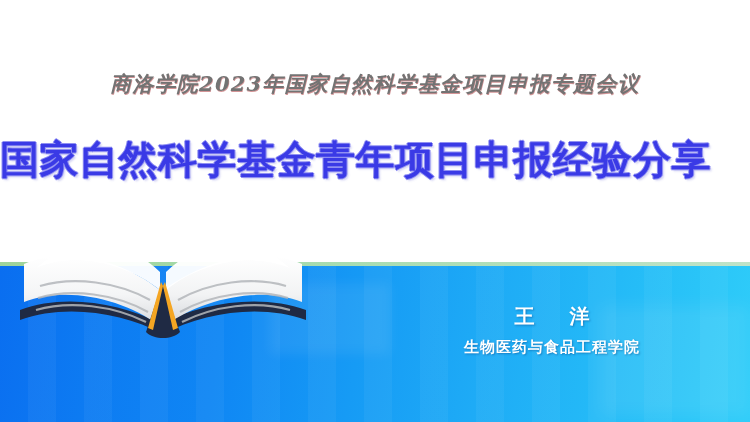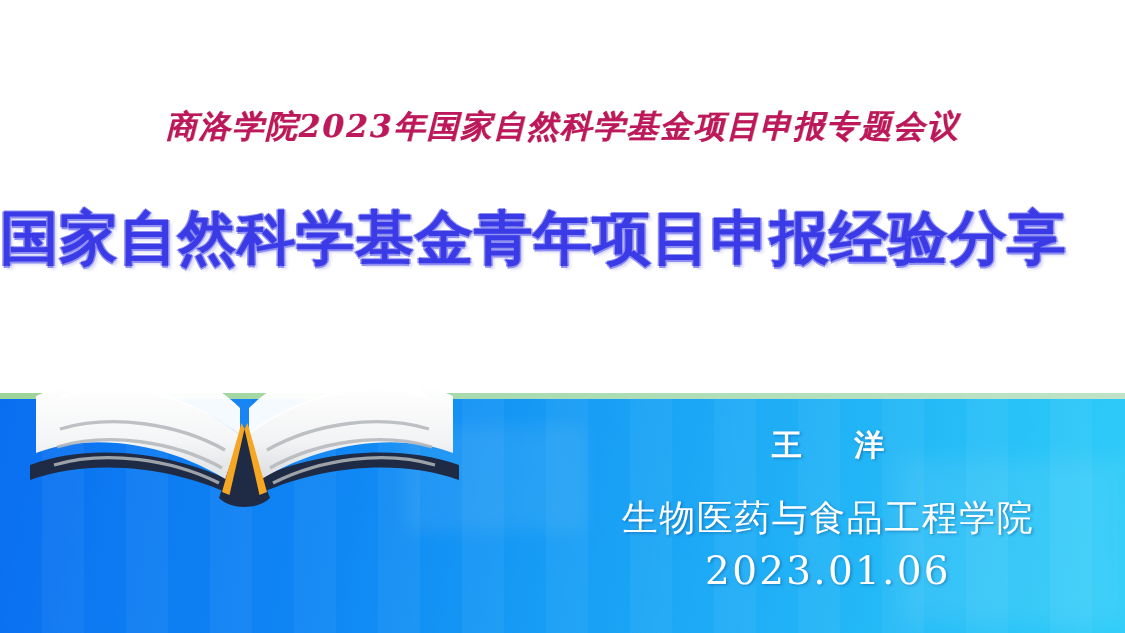--- a/index.html
+++ b/index.html
@@ -35,21 +35,21 @@
     position: absolute;
     left: 0;
     top: 70px;
     width: 750px;
     text-align: center;
     font-family: "DejaVu Serif", "Liberation Serif", serif;
     font-style: italic;
     font-weight: bold;
     font-size: 21px;
     letter-spacing: 1.2px;
-    color: #be185d;
+    color: #737373;
     white-space: nowrap;
     text-shadow: 0.5px 0.5px 0 rgba(160,20,25,0.45);
   }
 
   
   .main-title {
     position: absolute;
     left: 0;
     top: 136px;
     width: 710px;
@@ -136,28 +136,29 @@
     color: #ffffff;
   }
   .presenter-name {
     font-family: "DejaVu Sans", "Liberation Sans", sans-serif;
     font-weight: bold;
     font-size: 20px;
     letter-spacing: 14px;
     text-indent: 14px;
     line-height: 27px;
     text-shadow: 1px 1px 2px rgba(0,60,130,0.45);
+    margin-top: 20px;
   }
   .presenter-dept {
     font-family: "DejaVu Sans", "Liberation Sans", sans-serif;
-    font-weight: normal;
-    font-size: 24px;
+    font-weight: bold;
+    font-size: 15px;
     letter-spacing: 1px;
     line-height: 32px;
-    margin-top: 19px;
+    margin-top: 1px;
     text-shadow: 1px 1px 2px rgba(0,60,130,0.45);
   }
   .presenter-date {
     font-family: "DejaVu Serif", "Liberation Serif", serif;
     font-size: 26px;
     letter-spacing: 1.5px;
     line-height: 32px;
     margin-top: 4px;
     text-shadow: 1px 1px 2px rgba(0,60,130,0.40);
   }
@@ -188,21 +189,20 @@
 
   <div class="blue-panel">
     <div class="bands"></div>
     <div class="glow-a"></div>
     <div class="glow-b"></div>
   </div>
 
   <div class="presenter-block">
     <div class="presenter-name">王 洋</div>
     <div class="presenter-dept">生物医药与食品工程学院</div>
-    <div class="presenter-date">2023.01.06</div>
   </div>
 
   <div class="book">
     <svg viewBox="0 0 300 126" xmlns="http://www.w3.org/2000/svg" aria-hidden="true">
       <defs>
         <linearGradient id="pgLeft" x1="0" y1="0" x2="0" y2="1">
           <stop offset="0%" stop-color="#ffffff"></stop>
           <stop offset="55%" stop-color="#f4f5f6"></stop>
           <stop offset="100%" stop-color="#d9dbde"></stop>
         </linearGradient>

